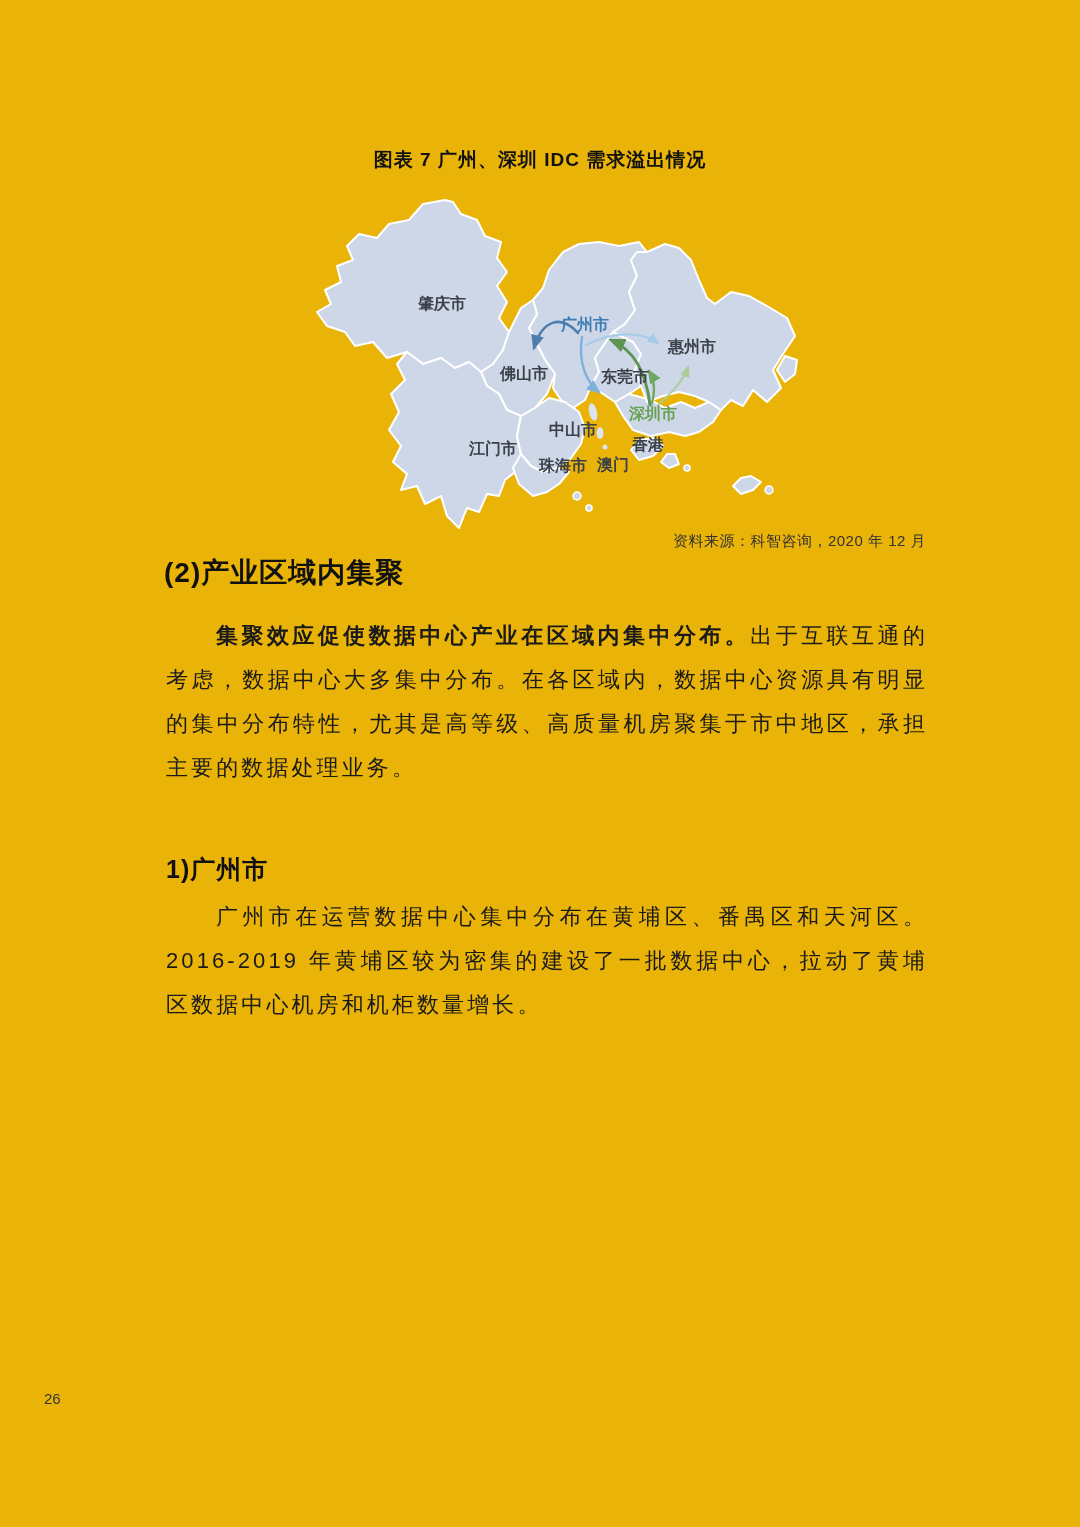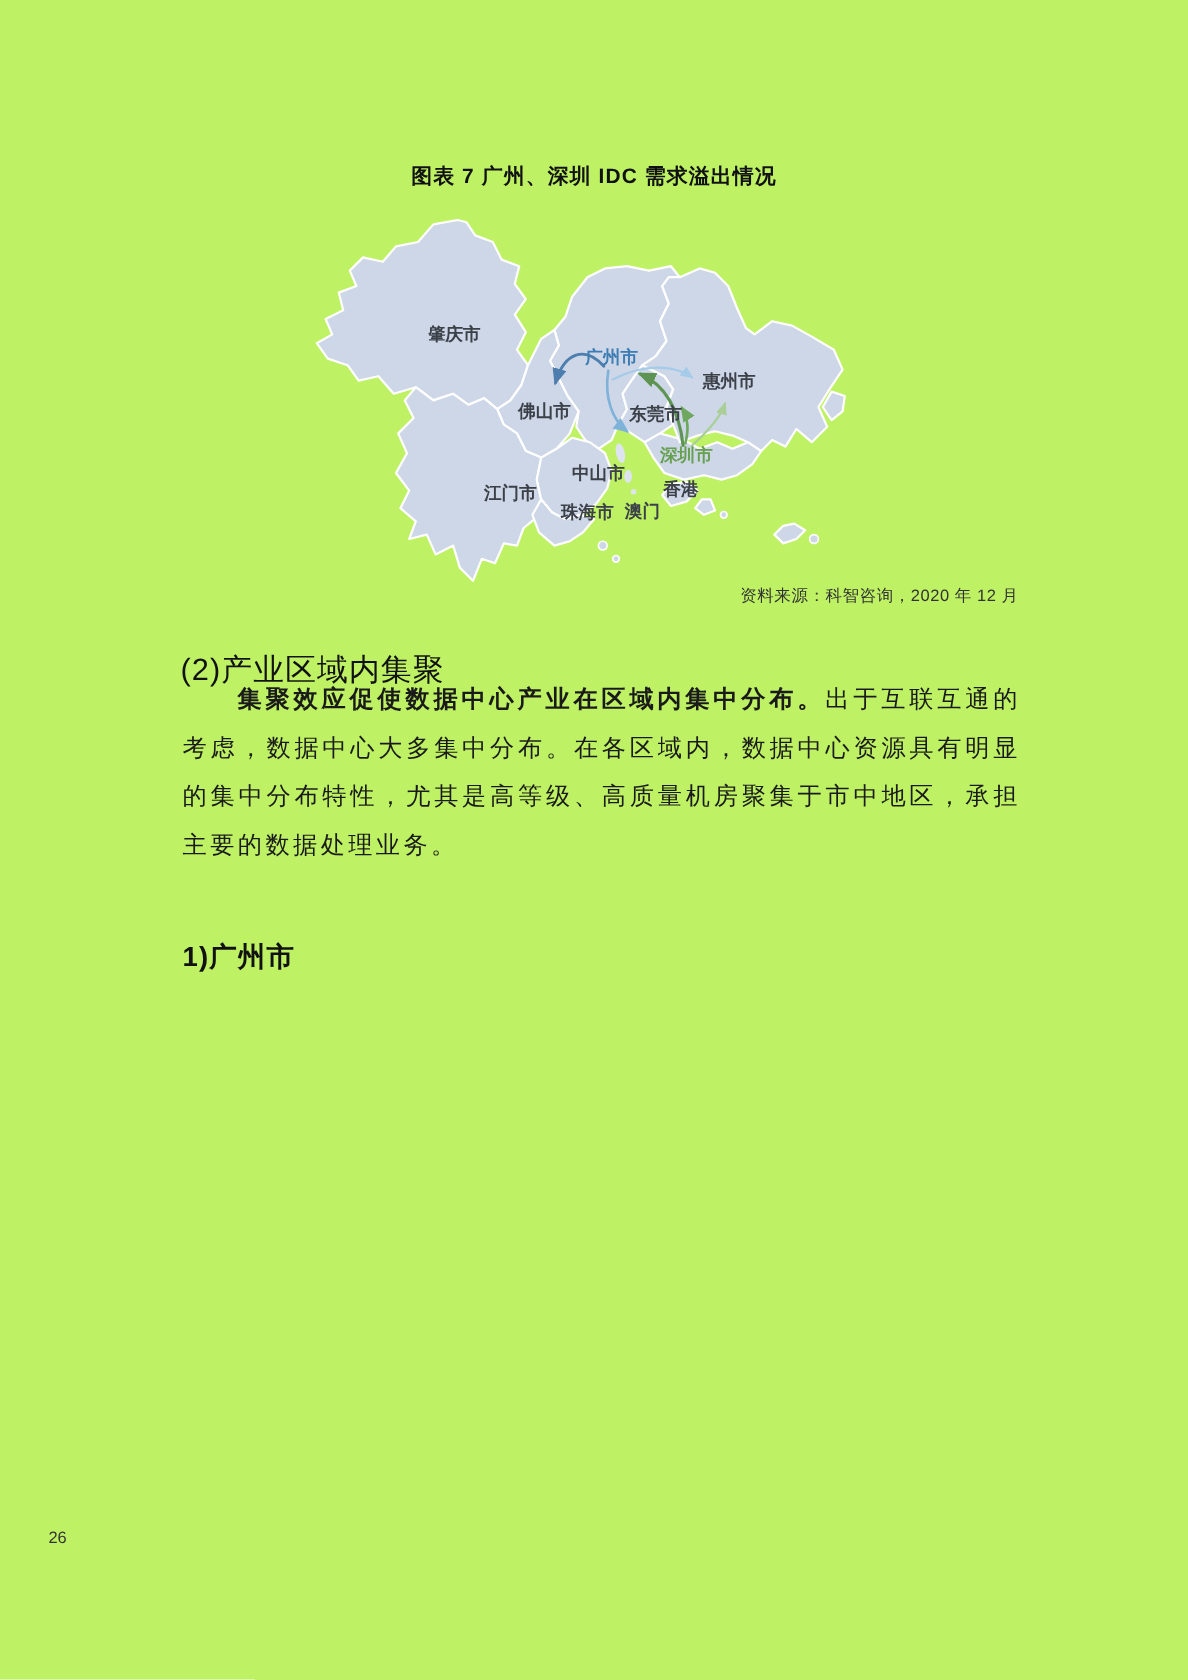--- a/index.html
+++ b/index.html
@@ -1,33 +1,33 @@
 <!DOCTYPE html>
 <html><head>
 <meta charset="utf-8">
 <style>
   html,body { margin:0; padding:0; background:#ffffff; }
   .page {
-    position:relative; width:1080px; height:1527px; background:#bef264;
+    position:relative; width:1080px; height:1527px; background:#eab308;
     font-family:"Liberation Sans", sans-serif; color:#1a1a1a; overflow:hidden;
   }
   .fig-title {
     position:absolute; top:147px; left:0; width:1080px; text-align:center;
     font-size:19px; font-weight:bold; letter-spacing:1px; color:#111;
   }
-  .map-wrap { position:absolute; top:196px; left:266px; width:505px; height:335px;text-decoration:underline; }
+  .map-wrap { position:absolute; top:196px; left:295px; width:505px; height:335px;text-decoration:underline; }
   .regions path, .regions ellipse { stroke:#ffffff; stroke-width:2; stroke-linejoin:round; }
   .map-label { font-size:16px; font-weight:bold; text-anchor:middle; font-family:"Liberation Sans", sans-serif; }
   .arrow { fill:none; stroke-linecap:round; }
   .source {
     position:absolute; top:532px; right:154px; font-size:15px; color:#333; letter-spacing:0.5px;
   }
   .sec-heading {
-    position:absolute; top:590px; left:164px; margin:0;
-    font-size:28px; font-weight:400; letter-spacing:1px; color:#111;
+    position:absolute; top:554px; left:164px; margin:0;
+    font-size:28px; font-weight:700; letter-spacing:1px; color:#111;
   }
   .body-para {
     position:absolute; left:166px; width:762px; margin:0;
     font-size:22px; line-height:44px; letter-spacing:3.1px;
     text-align:justify; color:#1a1a1a;
   }
   .p1 { top:614px; text-indent:50px; }
   .p2 { top:895px; text-indent:50px; }
   .sub-heading {
     position:absolute; top:853px; left:166px; margin:0;
@@ -120,16 +120,17 @@
   </div>
 
   <div class="source">资料来源：科智咨询，2020 年 12 月</div>
 
   <h2 class="sec-heading">(2)产业区域内集聚</h2>
 
   <p class="body-para p1"><strong>集聚效应促使数据中心产业在区域内集中分布。</strong><span>出于互联互通的考虑，数据中心大多集中分布。在各区域内，数据中心资源具有明显的集中分布特性，尤其是高等级、高质量机房聚集于市中地区，承担主要的数据处理业务。</span></p>
 
   <h3 class="sub-heading">1)广州市</h3>
 
+  <p class="body-para p2">广州市在运营数据中心集中分布在黄埔区、番禺区和天河区。2016-2019 年黄埔区较为密集的建设了一批数据中心，拉动了黄埔区数据中心机房和机柜数量增长。</p>
 
   <div class="page-number">26</div>
 
 </div>
 
 </body></html>

